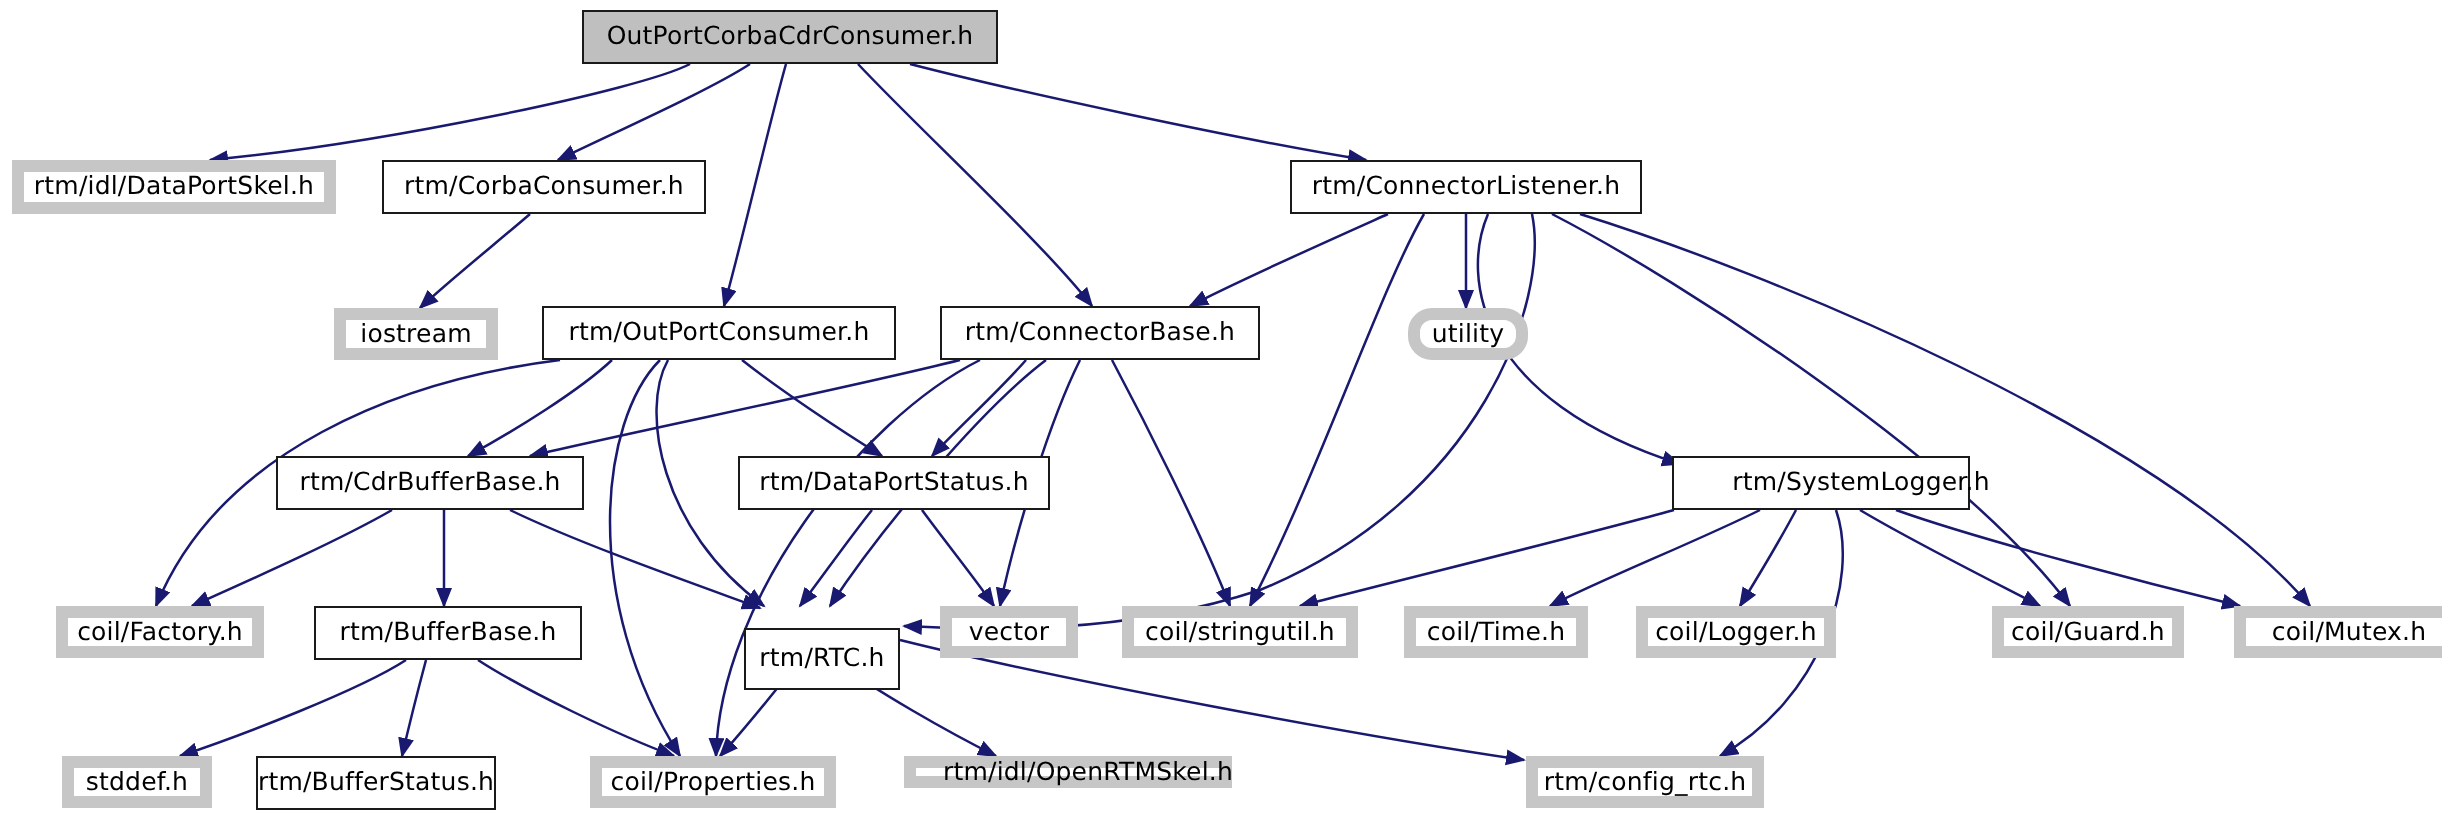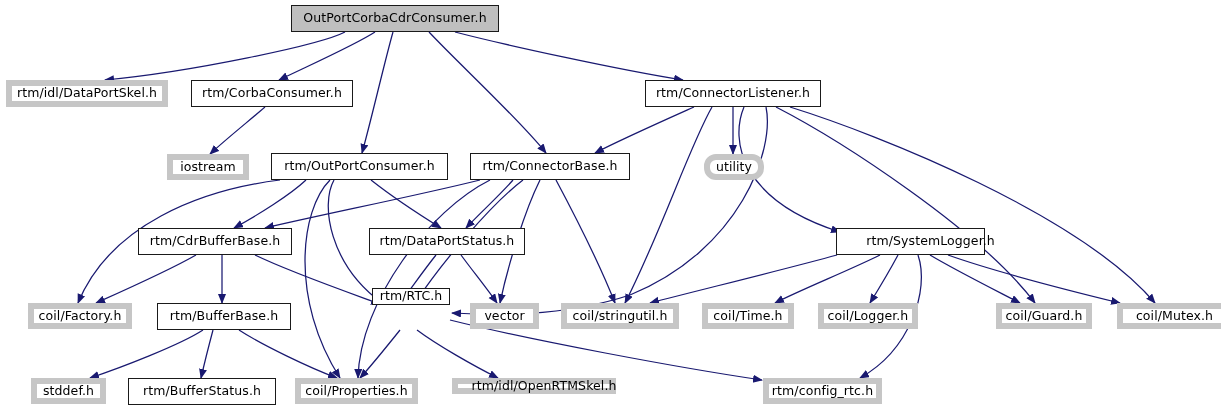--- a/index.html
+++ b/index.html
@@ -101,21 +101,21 @@
       </div>
       <div class="node rtc" style="left: 836px; top: 228px; width: 149px; height: 27px; border-color: rgb(26, 26, 26); padding-left: 40px;">
         <span>rtm/SystemLogger.h</span>
       </div>
       <div class="node ext" style="left: 28px; top: 303px; width: 104px; height: 26px; border-color: rgb(198, 198, 198);">
         <span>coil/Factory.h</span>
       </div>
       <div class="node rtc" style="left: 157px; top: 303px; width: 134px; height: 27px; border-color: rgb(26, 26, 26);">
         <span>rtm/BufferBase.h</span>
       </div>
-      <div class="node rtc" style="left: 372px; top: 288px; width: 78px; height: 17px; border-color: rgb(26, 26, 26);">
+      <div class="node rtc" style="left: 372px; top: 314px; width: 78px; height: 31px; border-color: rgb(26, 26, 26);">
         <span>rtm/RTC.h</span>
       </div>
       <div class="node ext" style="left: 470px; top: 303px; width: 69px; height: 26px; border-color: rgb(198, 198, 198);">
         <span>vector</span>
       </div>
       <div class="node ext" style="left: 561px; top: 303px; width: 118px; height: 26px; border-color: rgb(198, 198, 198); text-align: center;">
         <span>coil/stringutil.h</span>
       </div>
       <div class="node ext" style="left: 702px; top: 303px; width: 92px; height: 26px; border-color: rgb(198, 198, 198);">
         <span>coil/Time.h</span>
@@ -125,21 +125,21 @@
       </div>
       <div class="node ext" style="left: 996px; top: 303px; width: 96px; height: 26px; border-color: rgb(198, 198, 198);">
         <span>coil/Guard.h</span>
       </div>
       <div class="node ext" style="left: 1117px; top: 303px; width: 115px; height: 26px; border-color: rgb(198, 198, 198);">
         <span>coil/Mutex.h</span>
       </div>
       <div class="node ext" style="left: 31px; top: 378px; width: 75px; height: 26px; border-color: rgb(198, 198, 198);">
         <span>stddef.h</span>
       </div>
-      <div class="node rtc" style="left: 128px; top: 378px; width: 148px; height: 27px; border-color: rgb(26, 26, 26);">
+      <div class="node rtc" style="left: 128px; top: 378px; width: 120px; height: 27px; border-color: rgb(26, 26, 26);">
         <span>rtm/BufferStatus.h</span>
       </div>
       <div class="node ext" style="left: 295px; top: 378px; width: 123px; height: 26px; border-color: rgb(198, 198, 198);">
         <span>coil/Properties.h</span>
       </div>
       <div class="node ext" style="left: 452px; top: 378px; width: 164px; height: 16px; border-color: rgb(198, 198, 198); padding-left: 20px;">
         <span>rtm/idl/OpenRTMSkel.h</span>
       </div>
       <div class="node ext" style="left: 763px; top: 378px; width: 119px; height: 26px; border-color: rgb(198, 198, 198);">
         <span>rtm/config_rtc.h</span>

